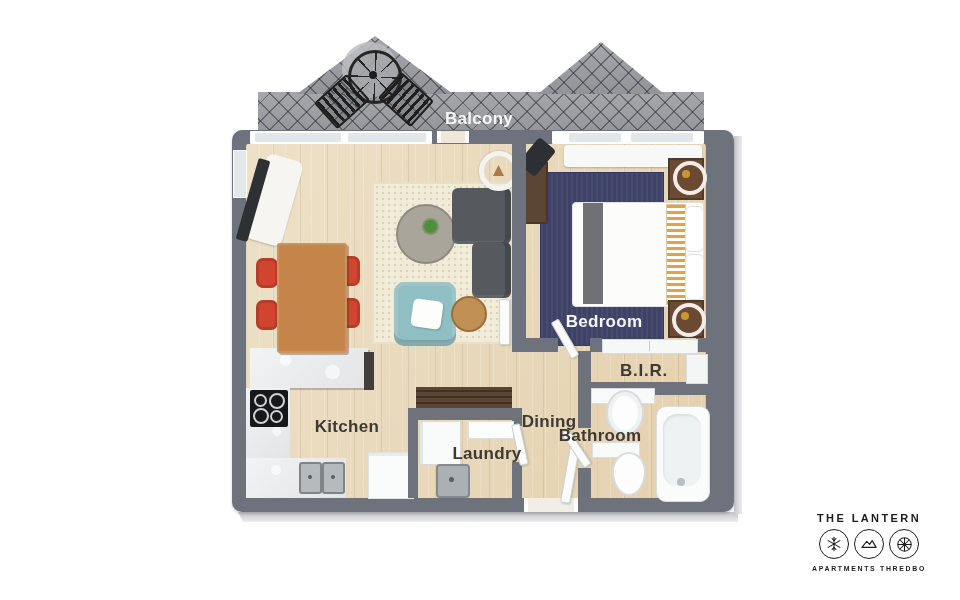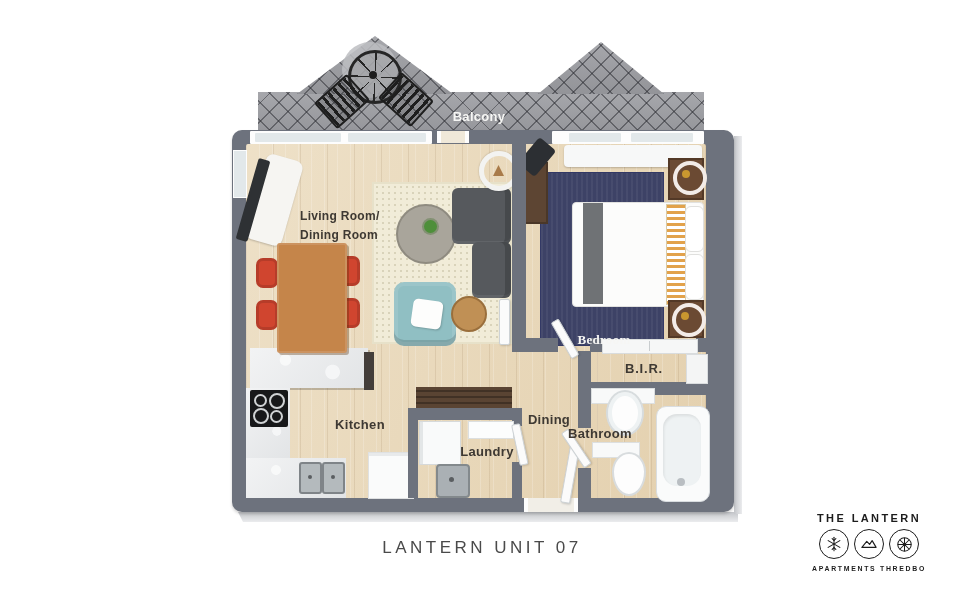--- a/index.html
+++ b/index.html
@@ -149,27 +149,27 @@
   .vanity{left:591px;top:388px;width:62px;height:14px;background:#f8f9f9;border:1px solid #dcdfe0;}
   .basin{left:606px;top:390px;width:34px;height:42px;background:#fdfdfd;border:2px solid #d7dcde;border-radius:50%;
     box-shadow:inset 0 0 0 4px #eef2f3;}
   .cistern{left:592px;top:442px;width:46px;height:14px;background:#f8f9f9;border:1px solid #dcdfe0;}
   .toilet{left:612px;top:452px;width:30px;height:40px;background:#fdfdfd;border:2px solid #d8dcde;border-radius:50% 50% 50% 50%/45% 45% 55% 55%;}
   .tub{left:656px;top:406px;width:52px;height:94px;background:#fafbfb;border:1px solid #d9dde0;border-radius:10px;}
   .tub-inner{left:663px;top:414px;width:38px;height:72px;background:#eef2f3;border-radius:14px;box-shadow:inset 1px 2px 3px rgba(0,0,0,.08);}
   .faucet{left:677px;top:478px;width:8px;height:8px;border-radius:50%;background:#b9bec2;}
 
   
-  .rlabel{position:absolute;font-size:13px;font-weight:700;color:var(--label-dark);
+  .rlabel{position:absolute;font-size:17px;font-weight:700;color:var(--label-dark);
     letter-spacing:.3px;white-space:nowrap;transform:translateX(-50%);}
   .rlabel.light{color:var(--label-light);font-weight:600;}
   .lab-balcony{left:479px;top:109px;}
   .lab-living{left:300px;top:207px;transform:none;line-height:19px;font-size:12px;}
-  .lab-bedroom{left:604px;top:332px;font-family:Liberation Serif, serif;}
-  .lab-kitchen{left:360px;top:417px;}
+  .lab-bedroom{left:604px;top:312px;}
+  .lab-kitchen{left:347px;top:417px;}
   .lab-laundry{left:487px;top:444px;}
   .lab-entry{left:549px;top:412px;}
   .lab-bathroom{left:600px;top:426px;}
   .lab-bir{left:644px;top:361px;letter-spacing:.8px;}
 
   
   .title{left:482px;top:538px;transform:translateX(-50%);font-size:17px;letter-spacing:3.5px;
     color:var(--title-color);font-weight:500;white-space:nowrap;}
   .logo{left:806px;top:512px;width:126px;display:flex;flex-direction:column;align-items:center;}
   .logo-name{font-size:11px;font-weight:700;letter-spacing:2.4px;color:var(--logo-color);white-space:nowrap;}
@@ -281,32 +281,27 @@
   <div class="abs tub-inner"></div>
   <div class="abs faucet"></div>
 
   <div class="abs leaf leaf-front"></div>
   <div class="abs leaf leaf-bath"></div>
   <div class="abs leaf leaf-bed"></div>
   <div class="abs leaf leaf-laundry"></div>
   <div class="abs leaf leaf-living"></div>
 
   <div class="rlabel light lab-balcony">Balcony</div>
-  <div class="rlabel lab-living">
-    <span style="display:block">Living Room/</span>
-    <span style="display:block">Dining Room</span>
-  </div>
   <div class="rlabel light lab-bedroom">Bedroom</div>
   <div class="rlabel lab-kitchen">Kitchen</div>
   <div class="rlabel lab-laundry">Laundry</div>
   <div class="rlabel lab-entry">Dining</div>
   <div class="rlabel lab-bathroom">Bathroom</div>
   <div class="rlabel lab-bir">B.I.R.</div>
 
-  <div class="abs title">LANTERN UNIT 07</div>
 
   <div class="abs logo">
     <div class="logo-name">THE LANTERN</div>
     <div class="logo-icons">
       <span class="logo-circle">
         <svg width="18" height="18" viewBox="0 0 24 24" fill="none" stroke="#1c1c1c" stroke-width="1.4" stroke-linecap="round">
           <line x1="12" y1="3" x2="12" y2="21"></line>
             <line x1="4.2" y1="7.5" x2="19.8" y2="16.5"></line>
           <line x1="19.8" y1="7.5" x2="4.2" y2="16.5"></line>
           <line x1="9.5" y1="4.8" x2="12" y2="7.2"></line>

